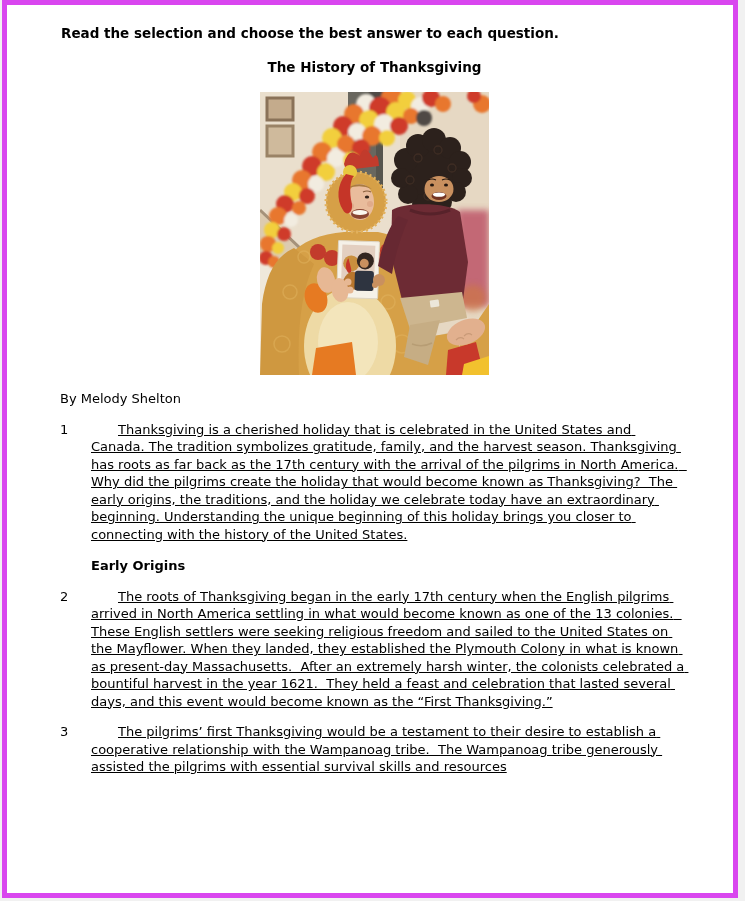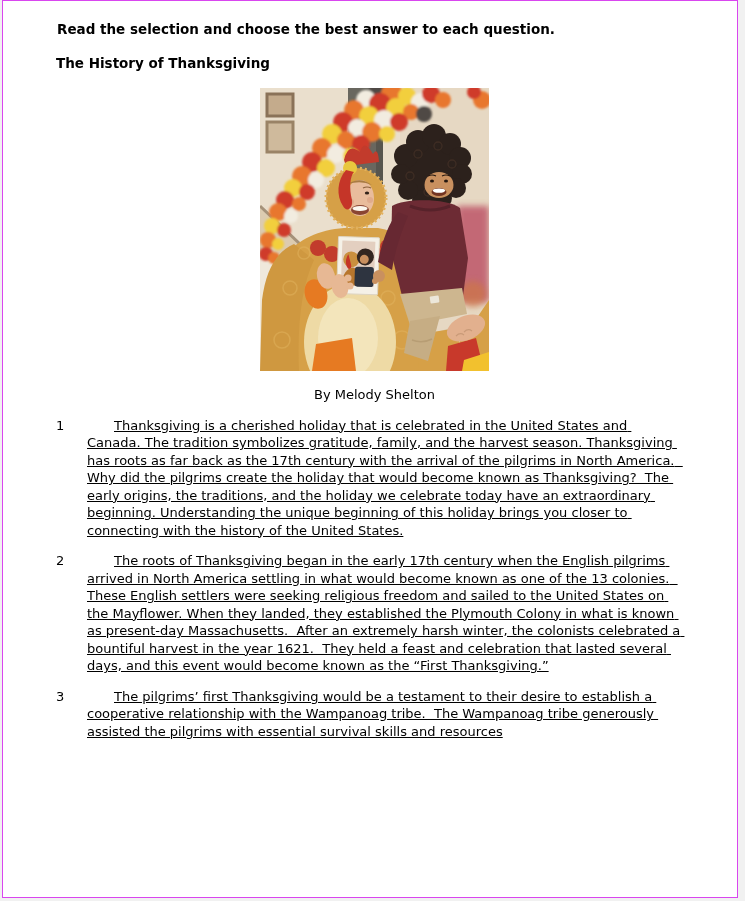--- a/index.html
+++ b/index.html
@@ -6,48 +6,48 @@
   body{
     width:745px;height:901px;position:relative;
     background:#f1f1f1;
     font-family:"DejaVu Sans","Liberation Sans",sans-serif;
     color:#000;
   }
   .page{
     position:absolute;left:2px;top:0;
     width:736px;height:898px;
     background:#fff;
-    border:1px solid #d946ef;
+    border:5px solid #d946ef;
     box-sizing:border-box;
     overflow:hidden;
   }
   .content{
     padding:13px 44px 0 53px;
     font-size:13px;
     line-height:17.5px;
   }
   .instruction{
     font-weight:bold;
     font-size:13.5px;
     margin:7px 0 16px 1px;
   }
   .title{
     font-weight:bold;
     font-size:13.5px;
-    text-align:left;
+    text-align:center;
     margin:0 0 16px 0;
   }
   .figure{
     text-align:center;
     margin:0;
     line-height:0;
   }
   .figure svg{display:inline-block;}
   .byline{
-    text-align:center;
+    text-align:left;
     margin:15px 0 0 0;
   }
   .block{
     display:flex;
     margin:13px 0 0 0;
   }
   .pnum{flex:0 0 31px;width:31px;}
   .ptext{
     max-width:597px;
     text-indent:27px;
@@ -270,20 +270,21 @@
       </svg>
     </div>
 
     <div class="byline">By Melody Shelton</div>
 
     <div class="block">
       <div class="pnum">1</div>
       <div class="ptext">Thanksgiving is a cherished holiday that is celebrated in the United States and Canada. The tradition symbolizes gratitude, family, and the harvest season. Thanksgiving has roots as far back as the 17th century with the arrival of the pilgrims in North America.  Why did the pilgrims create the holiday that would become known as Thanksgiving?  The early origins, the traditions, and the holiday we celebrate today have an extraordinary beginning. Understanding the unique beginning of this holiday brings you closer to connecting with the history of the United States.</div>
     </div>
 
+    <div class="heading">Early Origins</div>
 
     <div class="block">
       <div class="pnum">2</div>
       <div class="ptext">The roots of Thanksgiving began in the early 17th century when the English pilgrims arrived in North America settling in what would become known as one of the 13 colonies.  These English settlers were seeking religious freedom and sailed to the United States on the Mayflower. When they landed, they established the Plymouth Colony in what is known as present-day Massachusetts.  After an extremely harsh winter, the colonists celebrated a bountiful harvest in the year 1621.  They held a feast and celebration that lasted several days, and this event would become known as the “First Thanksgiving.”</div>
     </div>
 
 
     <div class="block">
       <div class="pnum">3</div>
       <div class="ptext">The pilgrims’ first Thanksgiving would be a testament to their desire to establish a cooperative relationship with the Wampanoag tribe.  The Wampanoag tribe generously assisted the pilgrims with essential survival skills and resources</div>

